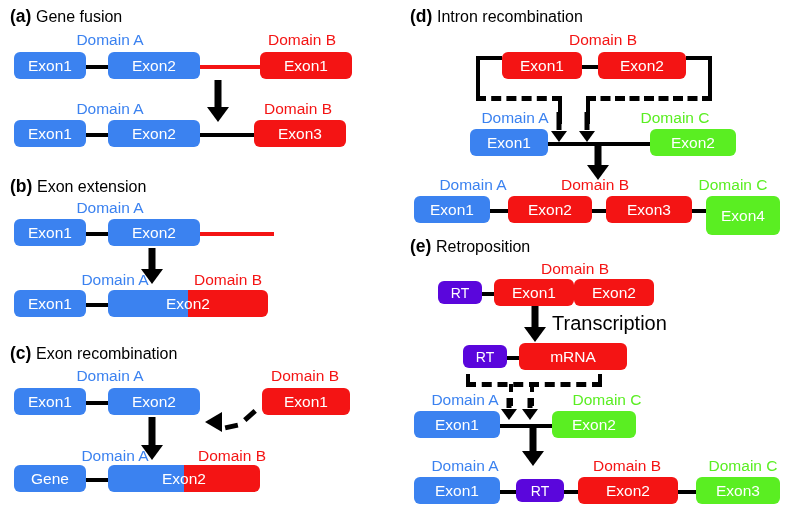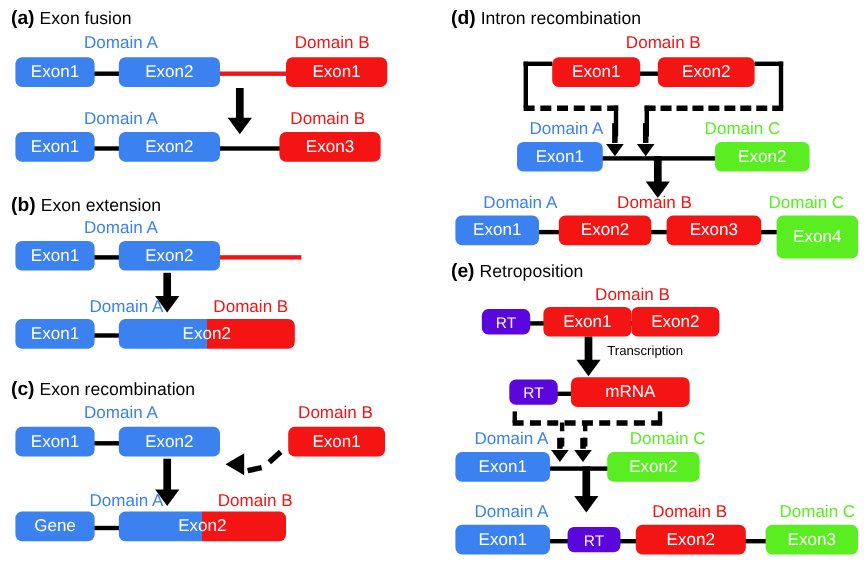--- a/index.html
+++ b/index.html
@@ -46,29 +46,29 @@
                 border-right:8px solid transparent;border-top:11px solid #000;}
   .arrow.thick .shaft{width:7px;}
   .arrow.thick .headt{border-left-width:11px;border-right-width:11px;border-top-width:15px;}
 
   
   .headl{position:absolute;width:0;height:0;
          border-top:10px solid transparent;border-bottom:10px solid transparent;
          border-right:17px solid #000;}
   .tick{position:absolute;background:#000;}
 
-  .lbl{position:absolute;white-space:nowrap;color:#000;font-size:12px;line-height:1;}
+  .lbl{position:absolute;white-space:nowrap;color:#000;font-size:20px;line-height:1;}
 </style>
 </head>
 <body>
 
 <div class="panel">
   <div class="head" style="left:10px;top:8px;">
     <span class="tag">(a)</span>
-    <span class="ttl">Exon fusion</span>
+    <span class="ttl">Gene fusion</span>
   </div>
 
   <div class="cap blue" style="left:55px;top:32px;width:110px;">Domain A</div>
   <div class="cap red" style="left:252px;top:32px;width:100px;">Domain B</div>
 
   <div class="hline" style="left:84px;top:65px;width:26px;"></div>
   <div class="hline red" style="left:198px;top:65px;width:64px;"></div>
 
   <div class="box blue" style="left:14px;top:52px;width:72px;height:27px;">Exon1</div>
   <div class="box blue" style="left:108px;top:52px;width:92px;height:27px;">Exon2</div>

